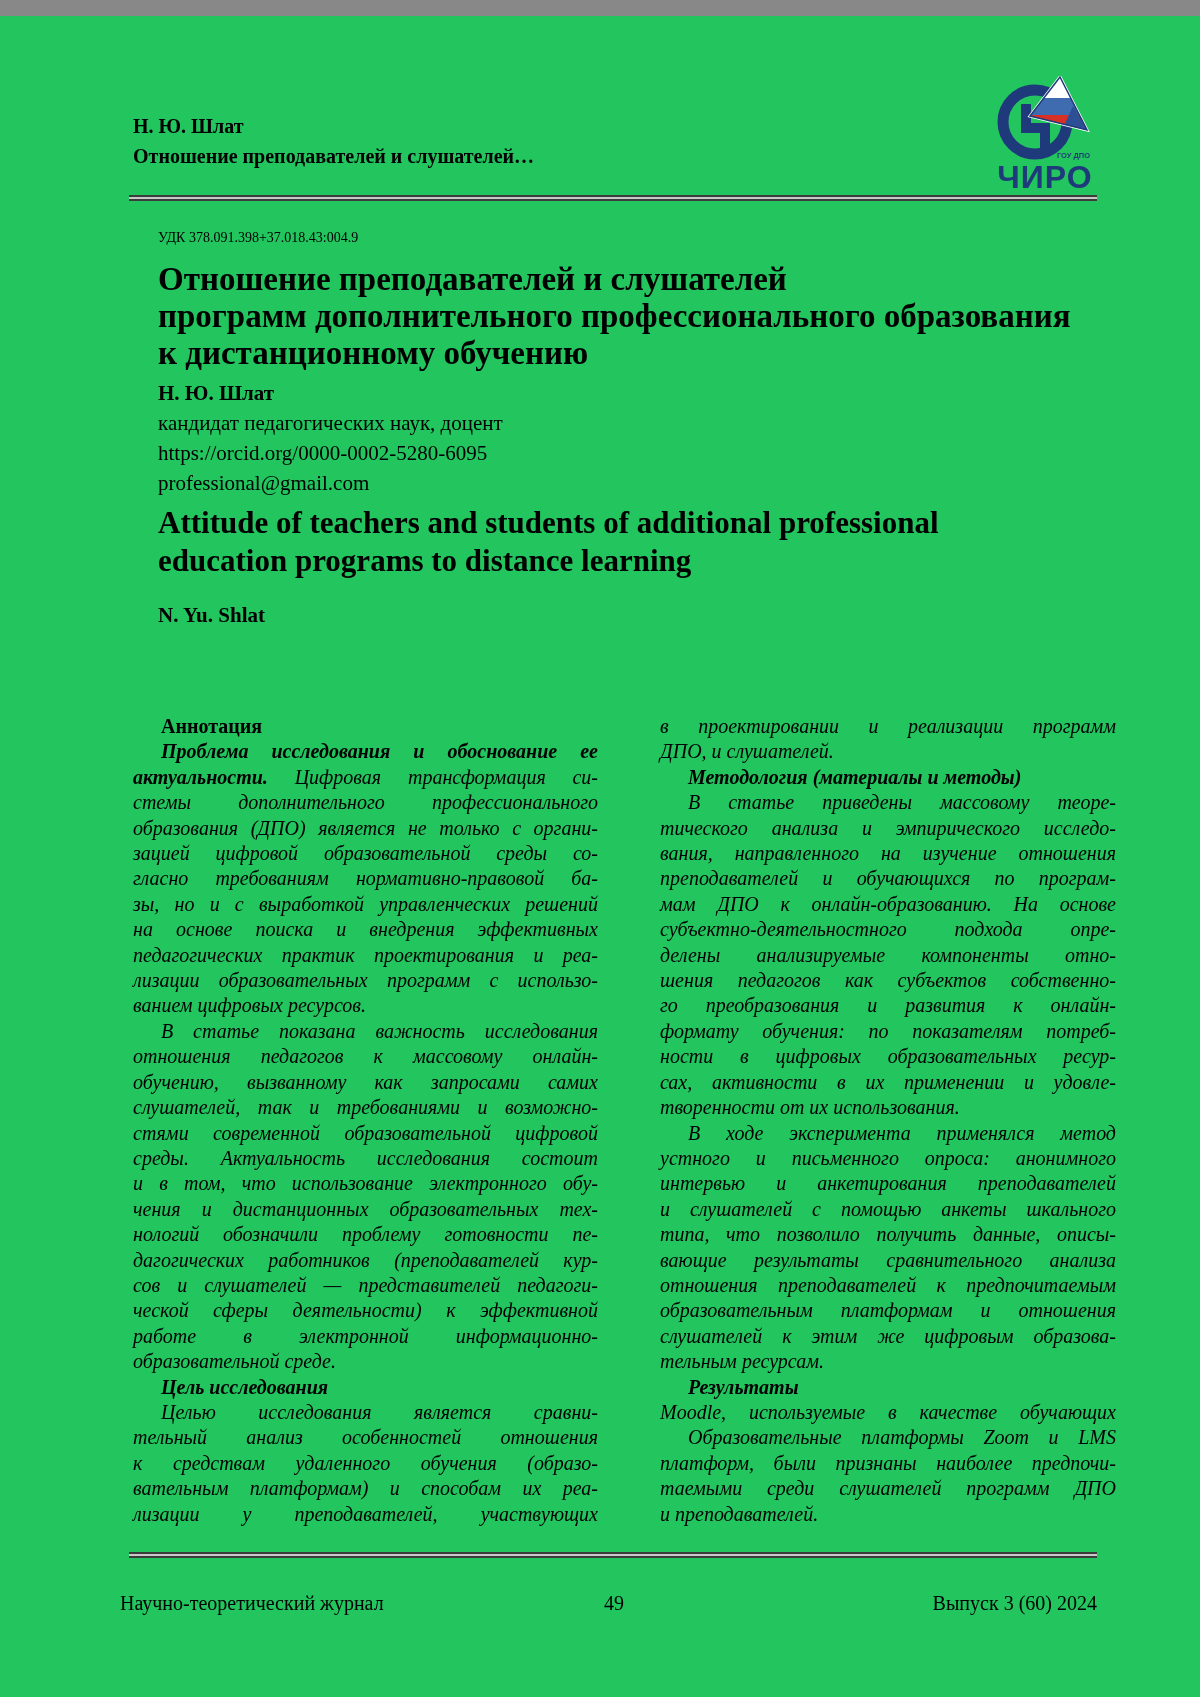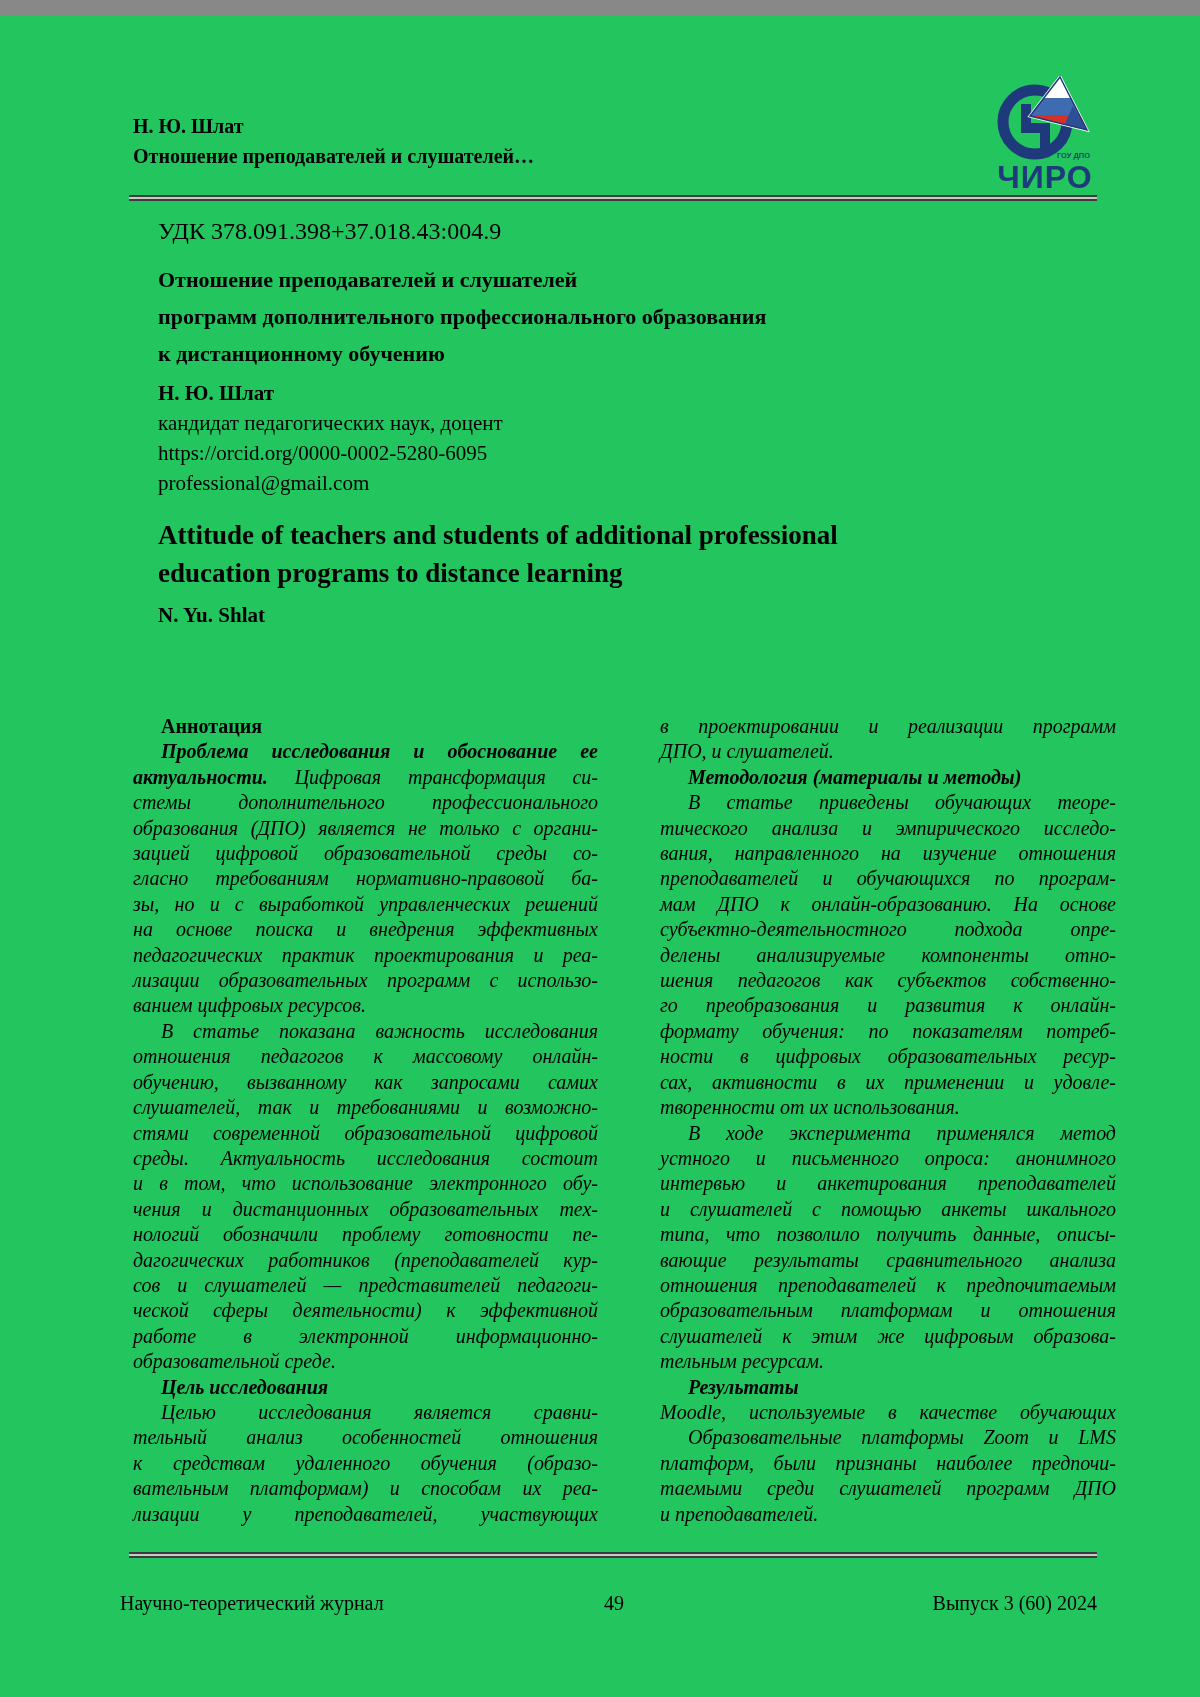--- a/index.html
+++ b/index.html
@@ -11,25 +11,25 @@
   
   .running-head { position:absolute; left:133px; top:95px; font-weight:bold; font-size:20px; line-height:30px; }
   
   .logo { position:absolute; left:993px; top:60px; width:108px; height:118px; }
   
   .rule { position:absolute; left:129px; width:968px; height:6px; box-sizing:border-box;
           border-top:2px solid #3c3c3c; border-bottom:2px solid #3c3c3c; background:#c9c9c9; }
   .rule-top { top:179px; }
   .rule-bottom { top:1536px; }
   
-  .udc { position:absolute; left:158px; top:202px; font-size:24px; }
-  .title-ru { position:absolute; left:158px; top:245px; font-size:22px; font-weight:bold; line-height:37px; width:950px; }
+  .udc { position:absolute; left:158px; top:214px; font-size:14px; }
+  .title-ru { position:absolute; left:158px; top:245px; font-size:33px; font-weight:bold; line-height:37px; width:950px; }
   .author-block { position:absolute; left:158px; top:362px; font-size:21px; line-height:30px; }
   .author-block .name { font-weight:bold; }
-  .title-en { position:absolute; left:158px; top:500px; font-size:27px; font-weight:bold; line-height:38px; width:900px; }
+  .title-en { position:absolute; left:158px; top:488px; font-size:31px; font-weight:bold; line-height:38px; width:900px; }
   .author-en { position:absolute; left:158px; top:587px; font-size:21px; font-weight:bold; }
   
   .col { position:absolute; top:698px; font-size:20px; line-height:25.4px; }
   .col-left  { left:133px; width:465px; }
   .col-right { left:660px; width:456px; }
   .absline { font-style:italic; text-align:justify; white-space:normal; }
   .absline.jl { text-align-last:justify; }
   .absline.ind { text-indent:28px; }
   .absline.heading { font-style:normal; font-weight:bold; }
   .absline.subheading { font-weight:bold; }
@@ -128,21 +128,21 @@
       <div class="absline body jl ind"><span>Целью исследования является сравни-</span></div>
       <div class="absline body jl"><span>тельный анализ особенностей отношения</span></div>
       <div class="absline body jl"><span>к средствам удаленного обучения (образо-</span></div>
       <div class="absline body jl"><span>вательным платформам) и способам их реа-</span></div>
       <div class="absline body jl"><span>лизации у преподавателей, участвующих</span></div>
     </div>
   <div class="col col-right">
       <div class="absline body jl"><span>в проектировании и реализации программ</span></div>
       <div class="absline body"><span>ДПО, и слушателей.</span></div>
       <div class="absline subheading ind"><span>Методология (материалы и методы)</span></div>
-      <div class="absline body jl ind"><span>В статье приведены обучающих теоре-</span></div>
+      <div class="absline body jl ind"><span>В статье приведены массовому теоре-</span></div>
       <div class="absline body jl"><span>тического анализа и эмпирического исследо-</span></div>
       <div class="absline body jl"><span>вания, направленного на изучение отношения</span></div>
       <div class="absline body jl"><span>преподавателей и обучающихся по програм-</span></div>
       <div class="absline body jl"><span>мам ДПО к онлайн-образованию. На основе</span></div>
       <div class="absline body jl"><span>субъектно-деятельностного подхода опре-</span></div>
       <div class="absline body jl"><span>делены анализируемые компоненты отно-</span></div>
       <div class="absline body jl"><span>шения педагогов как субъектов собственно-</span></div>
       <div class="absline body jl"><span>го преобразования и развития к онлайн-</span></div>
       <div class="absline body jl"><span>формату обучения: по показателям потреб-</span></div>
       <div class="absline body jl"><span>ности в цифровых образовательных ресур-</span></div>

